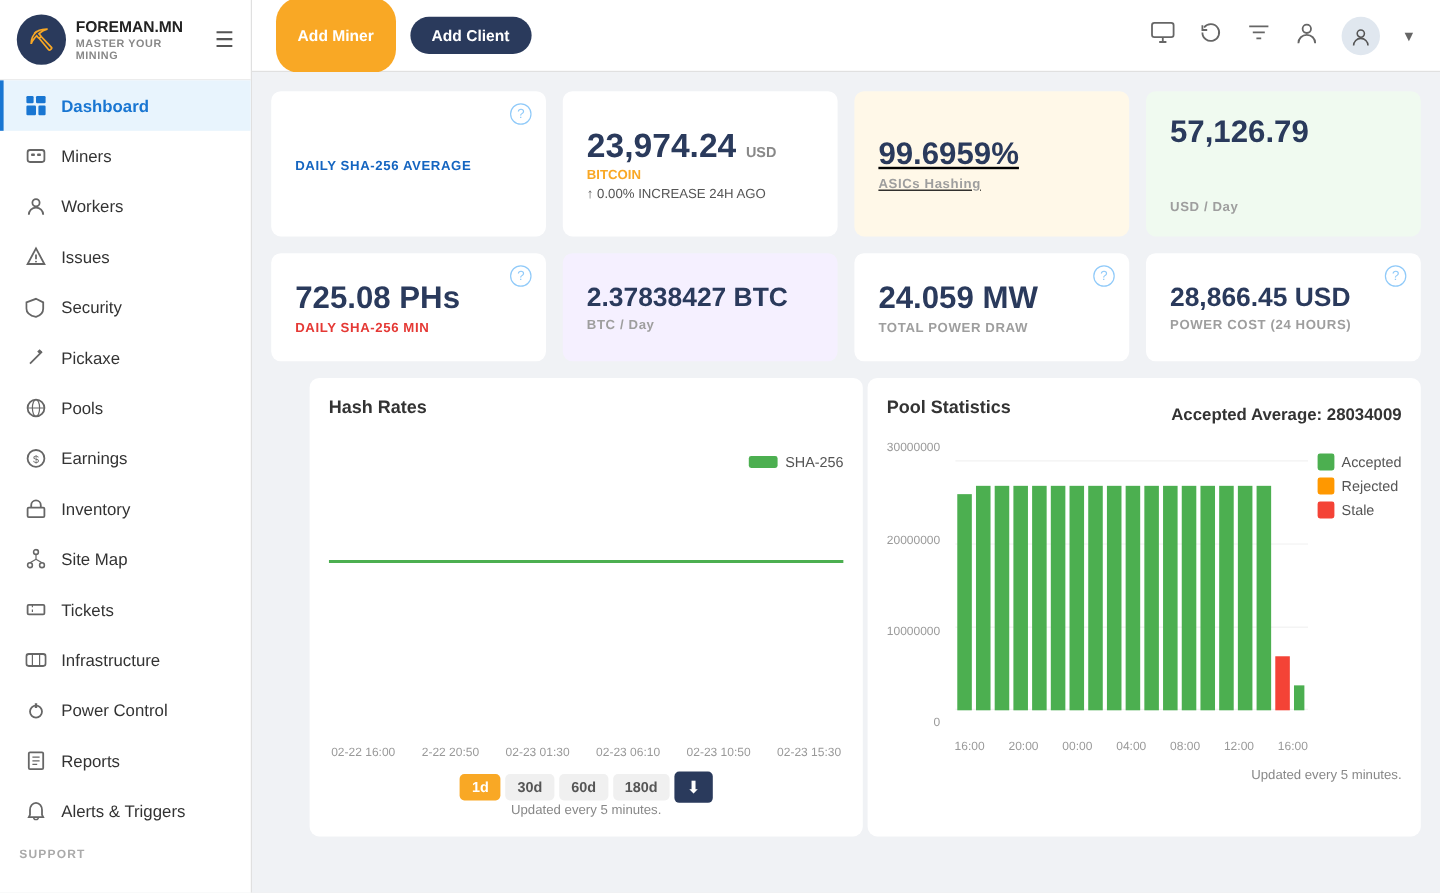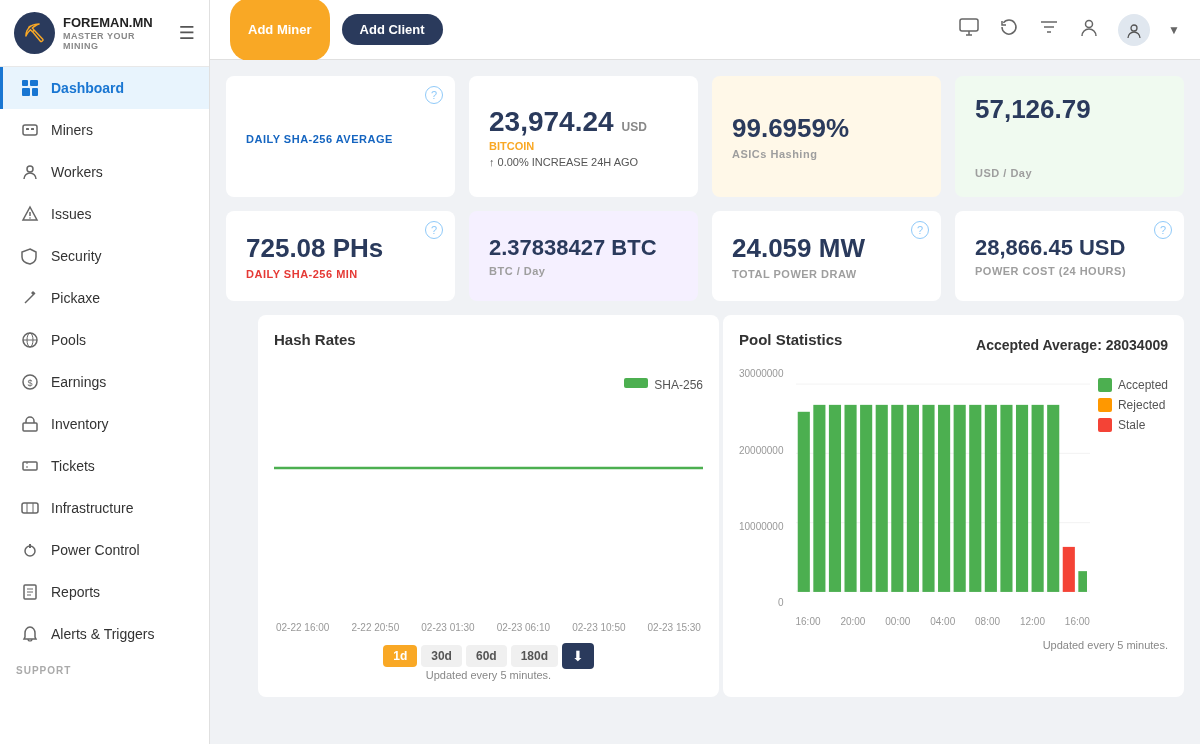--- a/index.html
+++ b/index.html
@@ -117,21 +117,21 @@
     .stat-card {
       background: #fff;
       border-radius: 8px;
       padding: 18px 20px;
       position: relative;
       min-height: 90px;
       display: flex;
       flex-direction: column;
       justify-content: center;
     }
-    .stat-card.orange-bg { background: #fff8e8; }
+    .stat-card.orange-bg { background: #fff8e8; text-decoration: underline; }
     .stat-card.green-bg { background: #f0faf0; gap: 38px; }
     .stat-card.purple-bg { background: #f5f0ff; }
     .stat-value { font-size: 26px; font-weight: 600; color: #2a3a5c; line-height: 1.2; }
     .stat-label { font-size: 11px; font-weight: 700; color: #1565c0; letter-spacing: 0.5px; margin-top: 4px; }
     .stat-label.red { color: #e53935; }
     .stat-label.gray { color: #9e9e9e; }
     .stat-sublabel { font-size: 11px; color: #555; margin-top: 2px; }
     .stat-sublabel.orange { color: #f9a825; font-weight: 700; }
     .stat-increase { font-size: 11px; color: #555; margin-top: 4px; }
     .question-mark {
@@ -152,21 +152,21 @@
     }
     .chart-card {
       background: #fff;
       border-radius: 8px;
       padding: 16px;
     }
     .chart-title { font-size: 15px; font-weight: 600; color: #333; margin-bottom: 10px; }
     .hashrate-legend {
       position: absolute;
       right: 0; top: 20px;
-      display: flex; align-items: flex-start; gap: 6px;
+      display: flex; align-items: center; gap: 6px;
       font-size: 12px; color: #555;
     }
     .legend-color { width: 24px; height: 10px; border-radius: 2px; }
 
     .chart-xaxis {
       display: flex; justify-content: space-between;
       font-size: 10px; color: #999;
       margin-top: 4px;
       padding: 0 2px;
     }
@@ -298,20 +298,33 @@
       <span>Earnings</span>
     </div>
     <div class="nav-item">
       <div class="nav-icon">
         <svg width="18" height="18" viewBox="0 0 18 18" fill="none">
             <rect x="2" y="8" width="14" height="8" rx="1" stroke="#666" stroke-width="1.5" fill="none"></rect>
             <path d="M5 8V6a4 4 0 0 1 8 0v2" stroke="#666" stroke-width="1.5" fill="none"></path>
           </svg>
       </div>
       <span>Inventory</span>
+    </div>
+    <div class="nav-item">
+      <div class="nav-icon">
+        <svg width="18" height="18" viewBox="0 0 18 18" fill="none">
+            <circle cx="9" cy="3" r="2" stroke="#666" stroke-width="1.3" fill="none"></circle>
+            <circle cx="4" cy="14" r="2" stroke="#666" stroke-width="1.3" fill="none"></circle>
+            <circle cx="14" cy="14" r="2" stroke="#666" stroke-width="1.3" fill="none"></circle>
+            <line x1="9" y1="5" x2="9" y2="9" stroke="#666" stroke-width="1"></line>
+            <line x1="9" y1="9" x2="4" y2="12" stroke="#666" stroke-width="1"></line>
+            <line x1="9" y1="9" x2="14" y2="12" stroke="#666" stroke-width="1"></line>
+          </svg>
+      </div>
+      <span>Site Map</span>
     </div>
     <div class="nav-item">
       <div class="nav-icon">
         <svg width="18" height="18" viewBox="0 0 18 18" fill="none">
             <rect x="2" y="5" width="14" height="8" rx="1" stroke="#666" stroke-width="1.5" fill="none"></rect>
             <line x1="6" y1="5" x2="6" y2="13" stroke="#666" stroke-width="1" stroke-dasharray="2,2"></line>
           </svg>
       </div>
       <span>Tickets</span>
     </div>

